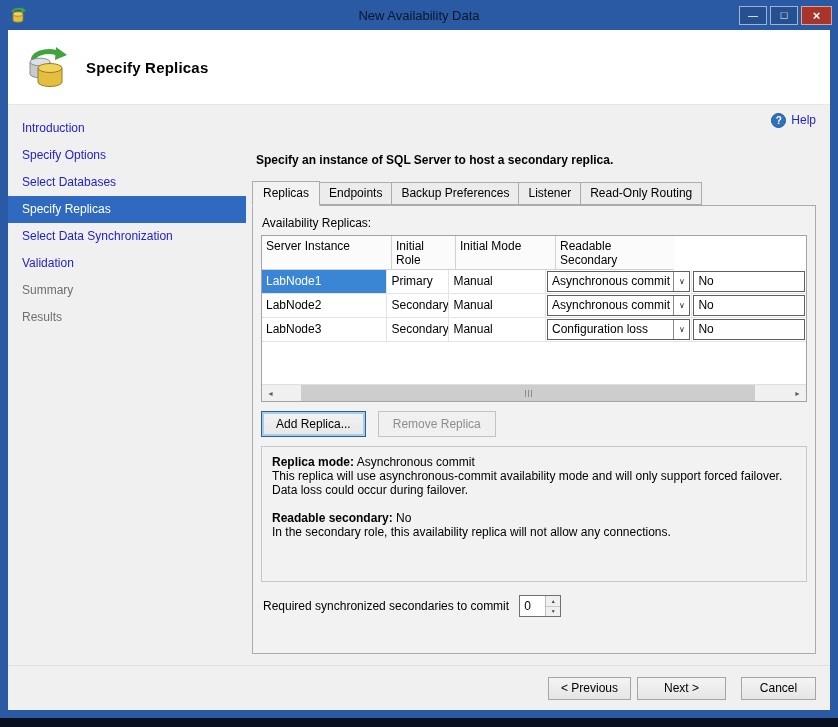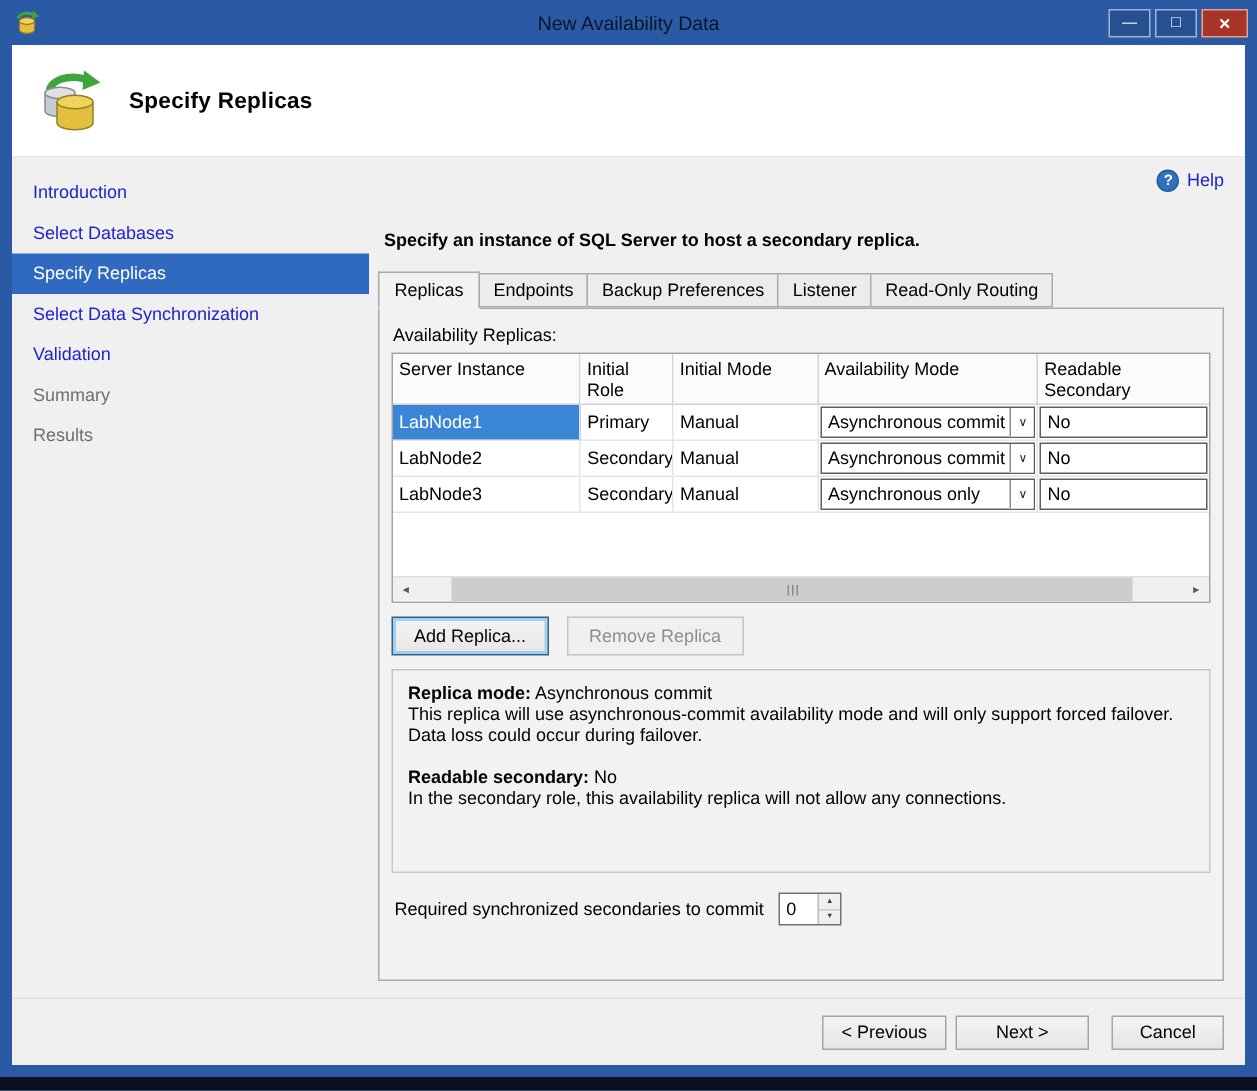--- a/index.html
+++ b/index.html
@@ -141,20 +141,21 @@
         <path d="M14 24 v14 a12 4.5 0 0 0 24 0 v-14" fill="#e3bf3f" stroke="#9a7d20"></path>
         <ellipse cx="26" cy="24" rx="12" ry="4.5" fill="#f0d35b" stroke="#9a7d20"></ellipse>
       </svg>
       <span class="hdr-title">Specify Replicas</span>
     </div>
 
     <div class="middle">
 
       <div class="sidebar">
         <div class="step link">Introduction</div>
+        <div class="step link">Specify Options</div>
         <div class="step link">Select Databases</div>
         <div class="step active">Specify Replicas</div>
         <div class="step link">Select Data Synchronization</div>
         <div class="step link">Validation</div>
         <div class="step disabled">Summary</div>
         <div class="step disabled">Results</div>
       </div>
 
       <div class="main">
 
@@ -174,21 +175,20 @@
         </div>
 
         <div class="panel">
           <div class="avail-label">Availability Replicas:</div>
 
           <div class="grid">
             <div class="grid-head">
               <div class="gh c0">Server Instance</div>
               <div class="gh c1">Initial Role</div>
               <div class="gh c2">Initial Mode</div>
-              <div class="gh c3">Availability Mode</div>
               <div class="gh c4">Readable Secondary</div>
             </div>
 
             <div class="trow">
               <div class="td c0 sel">LabNode1</div>
               <div class="td c1">Primary</div>
               <div class="td c2">Manual</div>
               <div class="td c3 combo-cell">
                 <div class="combo">
                   <span class="val">Asynchronous commit</span>
@@ -218,21 +218,21 @@
                 </div>
               </div>
             </div>
 
             <div class="trow">
               <div class="td c0">LabNode3</div>
               <div class="td c1">Secondary</div>
               <div class="td c2">Manual</div>
               <div class="td c3 combo-cell">
                 <div class="combo">
-                  <span class="val">Asynchronous only</span>
+                  <span class="val">Configuration loss</span>
                   <span class="dd">∨</span>
                 </div>
               </div>
               <div class="td c4 combo-cell">
                 <div class="combo">
                   <span class="val">No</span>
                 </div>
               </div>
             </div>
 

